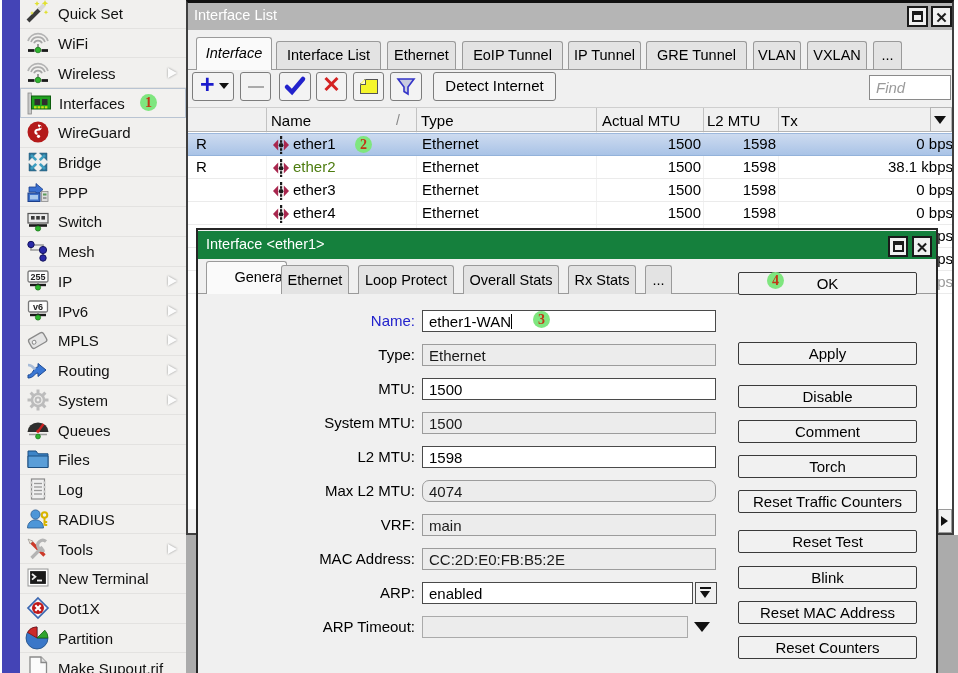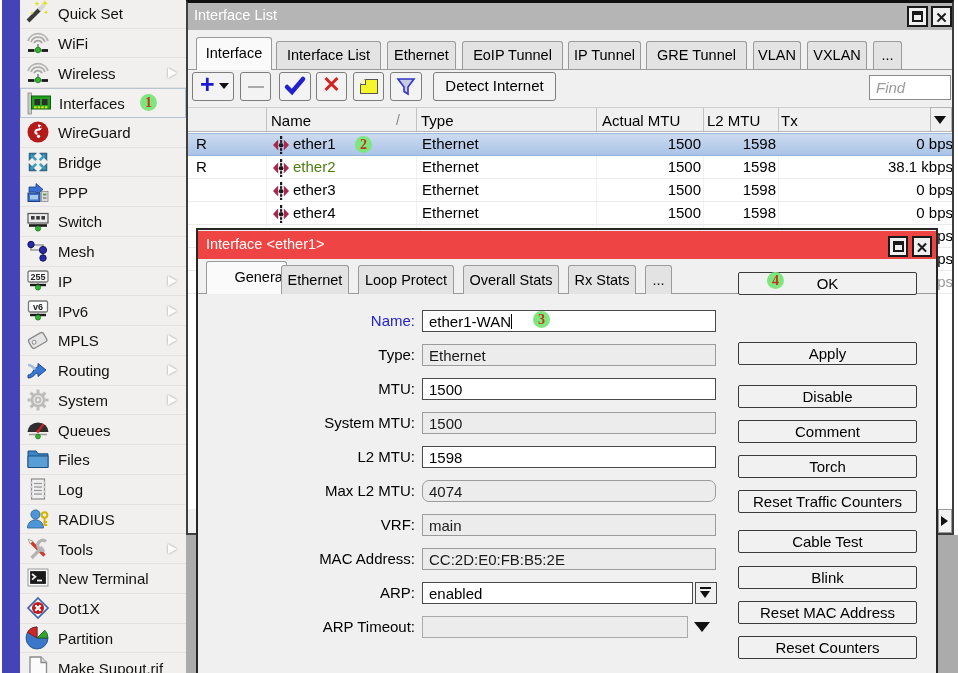--- a/index.html
+++ b/index.html
@@ -35,21 +35,21 @@
   border-radius:3px 3px 0 0; text-align:center; font-size:14.5px; color:#000; }
 .tab.on { background:#fafafa; }
 
 .tbtn { position:absolute; top:72px; height:29px; background:#f3f3f3; border:1px solid #7d7d7d; border-radius:3px; }
 .row { position:absolute; height:23px; }
 .cell { position:absolute; top:2px; font-size:15px; white-space:nowrap; }
 .r { text-align:right; }
 
 
 #dlg { left:196px; top:228px; width:742px; height:452px; background:#f0f0f0; border:2px solid #262626; }
-#dlg-title { position:absolute; left:0; top:1px; right:0; height:28px; background:#ef4444; }
+#dlg-title { position:absolute; left:0; top:1px; right:0; height:28px; background:#15803d; }
 #dlg-title span { position:absolute; left:8px; top:5px; }
 
 .flbl { position:absolute; left:0; width:219px; text-align:right; font-size:15px; color:#000; }
 .fld { position:absolute; left:226px; width:294px; height:22px; background:#fff; border:1px solid #4a4a4a;
   font-size:15px; padding:2px 0 0 6px; white-space:nowrap; }
 .fld.ro { background:#ececec; border:1px solid #9c9c9c; color:#1a1a1a; }
 .btn { position:absolute; left:542px; width:179px; height:23px; background:#f1f1f1; border:1px solid #3a3a3a;
   border-radius:2px; text-align:center; font-size:15px; padding-top:2px; }
 
 
@@ -334,21 +334,21 @@
   <div class="winbtn" style="left:719px; top:3px;">
       <div class="maxico"></div>
     </div>
   <div class="winbtn" style="left:743px; top:3px;">
       <div class="closeico">✕</div>
     </div>
 </div>
 
 <div class="abs" style="left:188px; top:0; width:764px; height:533px; overflow:hidden; z-index:10;">
 <div style="position:absolute;left:0px;top:69px;width:764px;height:1px;background:#9a9a9a;"></div>
-<div class="tab on" style="left:8px;top:37px;width:76px;height:33px;line-height:31px;">Interface</div>
+<div class="tab on" style="left:8px;top:37px;width:76px;height:33px;line-height:31px;font-style:italic;">Interface</div>
 <div class="tab" style="left:88px;top:41px;width:105px;height:28px;line-height:27px;">Interface List</div>
 <div class="tab" style="left:199px;top:41px;width:69px;height:28px;line-height:27px;">Ethernet</div>
 <div class="tab" style="left:274px;top:41px;width:101px;height:28px;line-height:27px;">EoIP Tunnel</div>
 <div class="tab" style="left:380px;top:41px;width:73px;height:28px;line-height:27px;">IP Tunnel</div>
 <div class="tab" style="left:458px;top:41px;width:101px;height:28px;line-height:27px;">GRE Tunnel</div>
 <div class="tab" style="left:565px;top:41px;width:48px;height:28px;line-height:27px;">VLAN</div>
 <div class="tab" style="left:619px;top:41px;width:60px;height:28px;line-height:27px;">VXLAN</div>
 <div class="tab" style="left:685px;top:41px;width:29px;height:28px;line-height:27px;">...</div>
 <div class="tbtn" style="left:4px;width:42px;">
       <span style="position:absolute;left:7px;top:-3px;font-size:25px;font-weight:bold;color:#1a1acc;">+</span>
@@ -596,21 +596,21 @@
 <div style="position:absolute;left:504px;top:359px;width:11px;height:2px;background:#111;"></div>
 <div style="position:absolute;left:504px;top:363px;width:0;height:0;border-top:7px solid #111;border-left:5.5px solid transparent;border-right:5.5px solid transparent;"></div>
 <div class="fld ro" style="top:388px;width:266px;border-color:#aaa;"></div>
 <div style="position:absolute;left:498px;top:394px;width:0;height:0;border-top:10px solid #111;border-left:8px solid transparent;border-right:8px solid transparent;"></div>
 <div class="btn" style="top:44px;border-width:1.5px;">OK</div>
 <div class="btn" style="top:114px;">Apply</div>
 <div class="btn" style="top:157px;">Disable</div>
 <div class="btn" style="top:192px;">Comment</div>
 <div class="btn" style="top:227px;">Torch</div>
 <div class="btn" style="top:262px;">Reset Traffic Counters</div>
-<div class="btn" style="top:302px;">Cable Test</div>
+<div class="btn" style="top:302px;">Reset Test</div>
 <div class="btn" style="top:338px;">Blink</div>
 <div class="btn" style="top:373px;">Reset MAC Address</div>
 <div class="btn" style="top:408px;">Reset Counters</div>
 </div>
 
 <div class="badge" style="left:140px; top:94px;">1</div>
 <div class="badge" style="left:355px; top:136px;">2</div>
 <div class="badge" style="left:533px; top:311px;">3</div>
 <div class="badge" style="left:767px; top:272px;">4</div>
 

